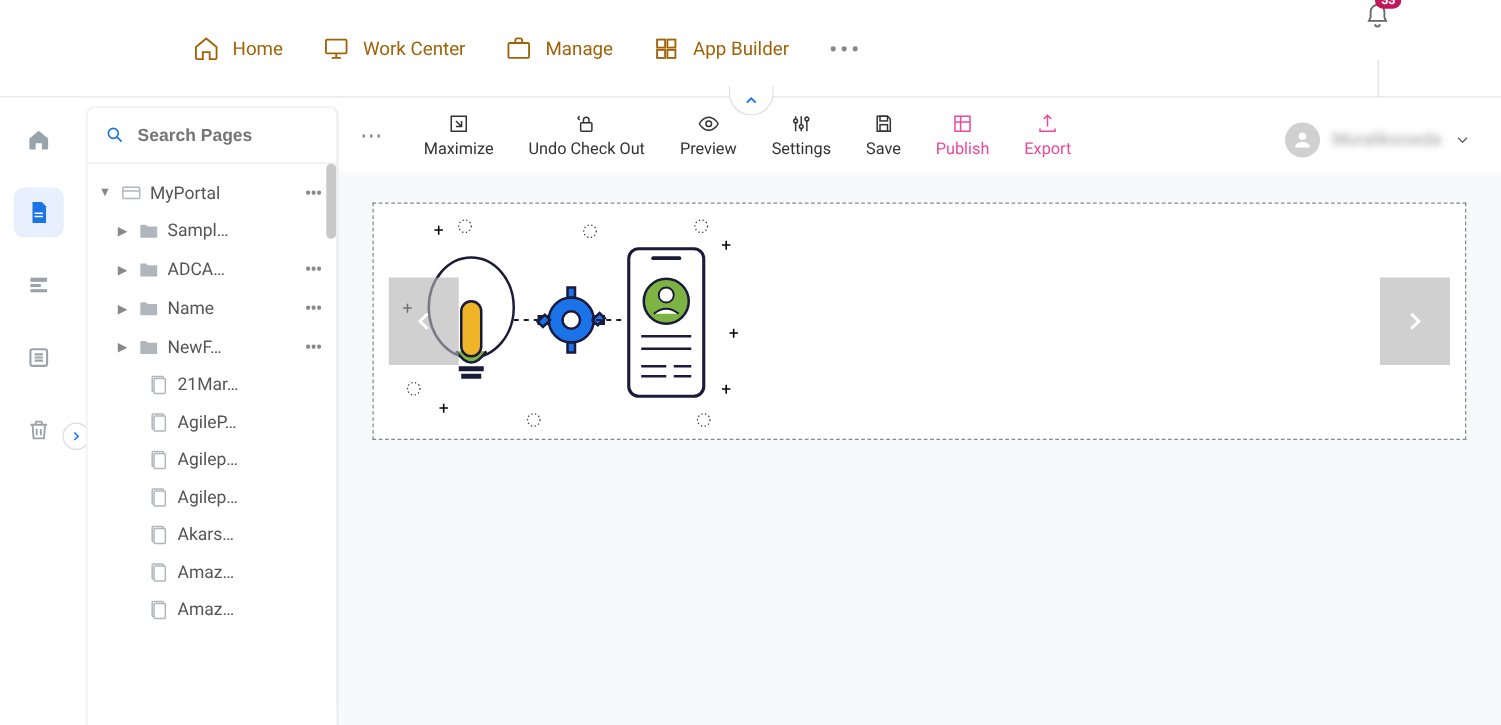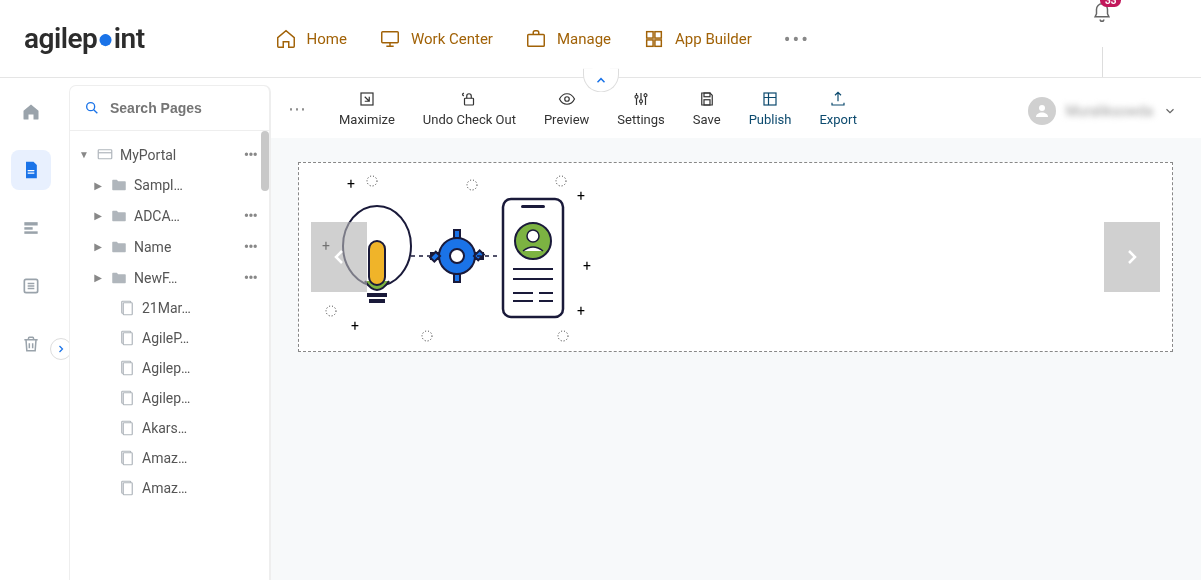--- a/index.html
+++ b/index.html
@@ -50,38 +50,35 @@
 .tree-row .label { overflow: hidden; text-overflow: ellipsis; flex: 1; }
 .tree-row .dots { color: #888; font-size: 16px; letter-spacing: -1px; flex-shrink: 0; padding: 0 4px; }
 .indent-1 { padding-left: 22px; }
 .indent-2 { padding-left: 48px; }
 
 
 .canvas-wrap { flex: 1; background: #f7f9fa; display: flex; flex-direction: column; }
 .toolbar { height: 60px; background: #fff; display: flex; align-items: center; padding: 0 18px; gap: 0; }
 .tb-menu { margin-right: 18px; cursor: pointer; color: #888; font-size: 18px; letter-spacing: 1px; }
 .tb-item { display: flex; flex-direction: column; align-items: center; gap: 4px; padding: 0 14px; cursor: pointer; color: #333; font-size: 13px; }
-.tb-item.disabled { color: #0c4a6e; }
+.tb-item.disabled { color: #ec4899; }
 .tb-item svg { width: 18px; height: 18px; }
 
 .canvas { flex: 1; padding: 24px 28px; position: relative; }
 .widget { border: 1px dashed #888; height: 190px; position: relative; display: flex; align-items: center; background: #fff; }
 .widget-nav-left, .widget-nav-right { width: 56px; height: 70px; background: #b4b4b4a0; display: flex; align-items: center; justify-content: center; cursor: pointer; position: absolute; top: 50%; transform: translateY(-50%); }
 .widget-nav-left { left: 12px; }
 .widget-nav-right { right: 12px; }
 .widget-nav-left svg, .widget-nav-right svg { width: 24px; height: 24px; color: #fff; }
 .widget-art { position: absolute; left: 18px; top: 8px; width: 560px; height: 174px; }
 </style>
 </head>
 <body>
 
 <div class="header">
-  <div class="logo">
-    <span>agilep</span><span class="dot">●</span><span>int</span>
-  </div>
   <div class="nav">
     <div class="nav-item">
       <svg viewBox="0 0 24 24" fill="none" stroke="currentColor" stroke-width="1.6">
           <path d="M3 10.5 12 3l9 7.5V20a1 1 0 0 1-1 1h-5v-6h-6v6H4a1 1 0 0 1-1-1z"></path>
         </svg>
       <span>Home</span>
     </div>
     <div class="nav-item">
       <svg viewBox="0 0 24 24" fill="none" stroke="currentColor" stroke-width="1.6">
           <rect x="3" y="4" width="18" height="12" rx="1"></rect>

